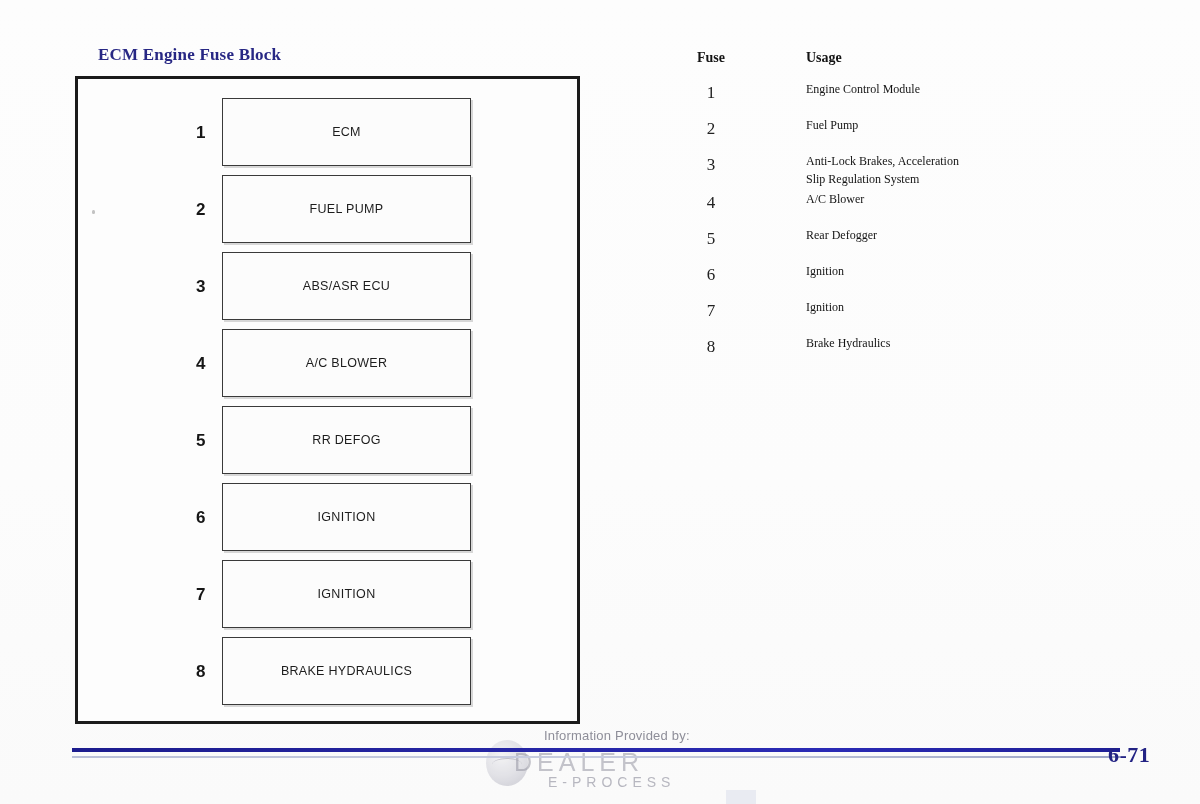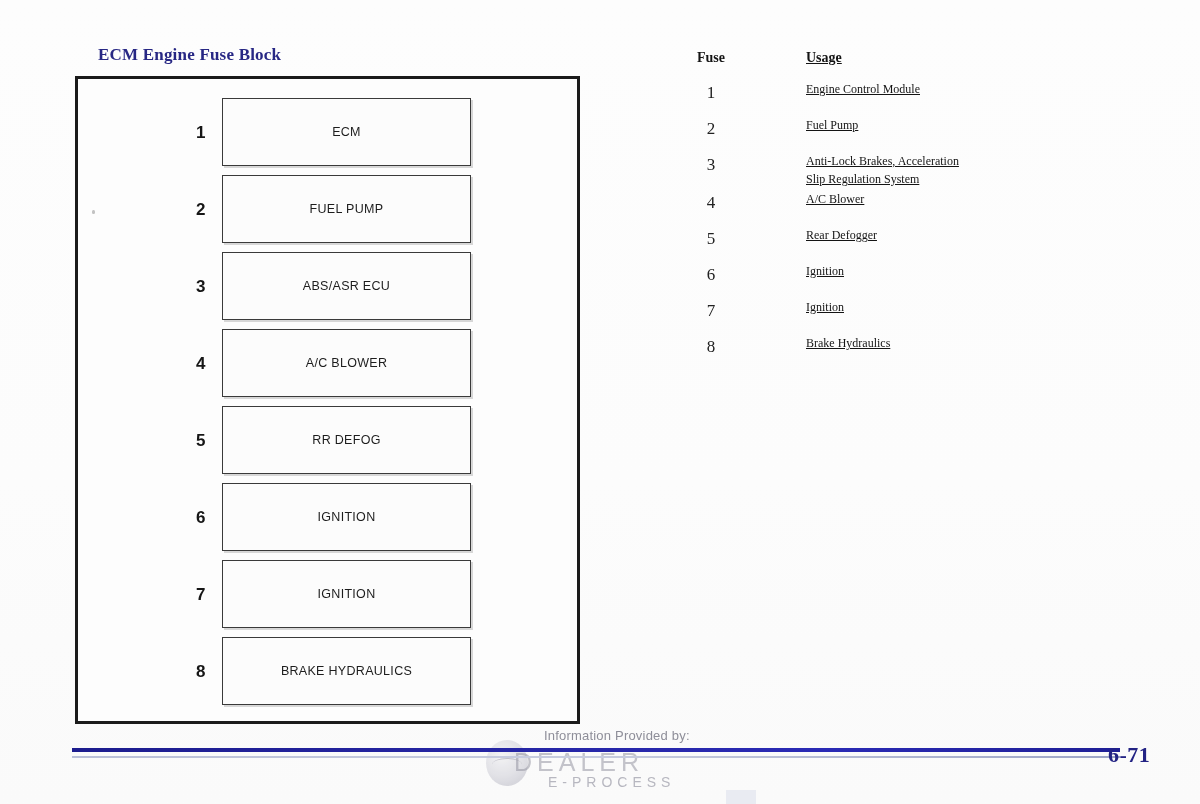--- a/index.html
+++ b/index.html
@@ -116,21 +116,20 @@
     position: absolute;
     left: 0;
     width: 50px;
     text-align: center;
   }
   .ut-head .col-usage,
   .ut-row .col-usage {
     position: absolute;
     left: 120px;
     width: 340px;
-    text-decoration: underline;
   }
   .ut-head .col-fuse,
   .ut-head .col-usage {
     font-weight: bold;
     font-size: 14px;
     color: #141414;
   }
   .ut-row {
     position: relative;
     margin-bottom: 12px;

